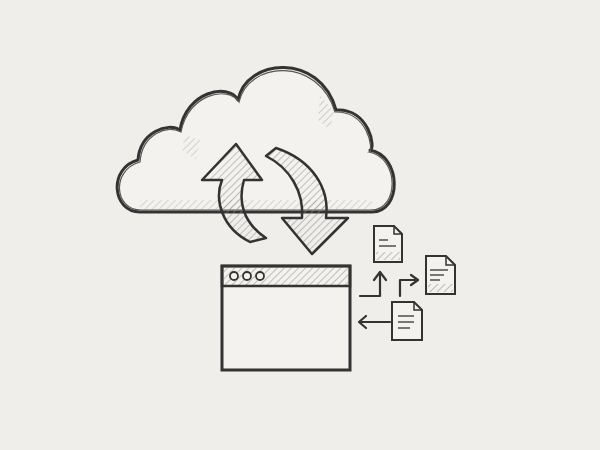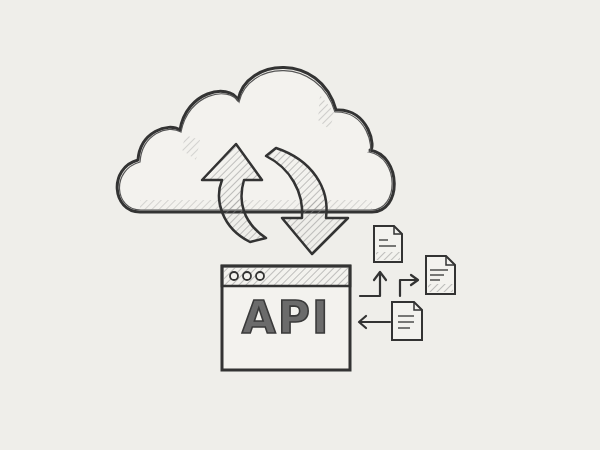--- a/index.html
+++ b/index.html
@@ -75,14 +75,13 @@
   </g>
   <g>
     <path d="M392,302 L414,302 L422,310 L422,340 L392,340 Z" fill="#f3f2ee" stroke="#333" stroke-width="2"></path>
     <path d="M414,302 L414,310 L422,310" fill="none" stroke="#333" stroke-width="1.5"></path>
     <line x1="398" y1="316" x2="414" y2="316" stroke="#333" stroke-width="1.3"></line>
     <line x1="398" y1="322" x2="414" y2="322" stroke="#333" stroke-width="1.3"></line>
     <line x1="398" y1="328" x2="410" y2="328" stroke="#333" stroke-width="1.3"></line>
   </g>
 </svg>
 
-<div class="api-text">API</div>
 </div>
 
 </body></html>

